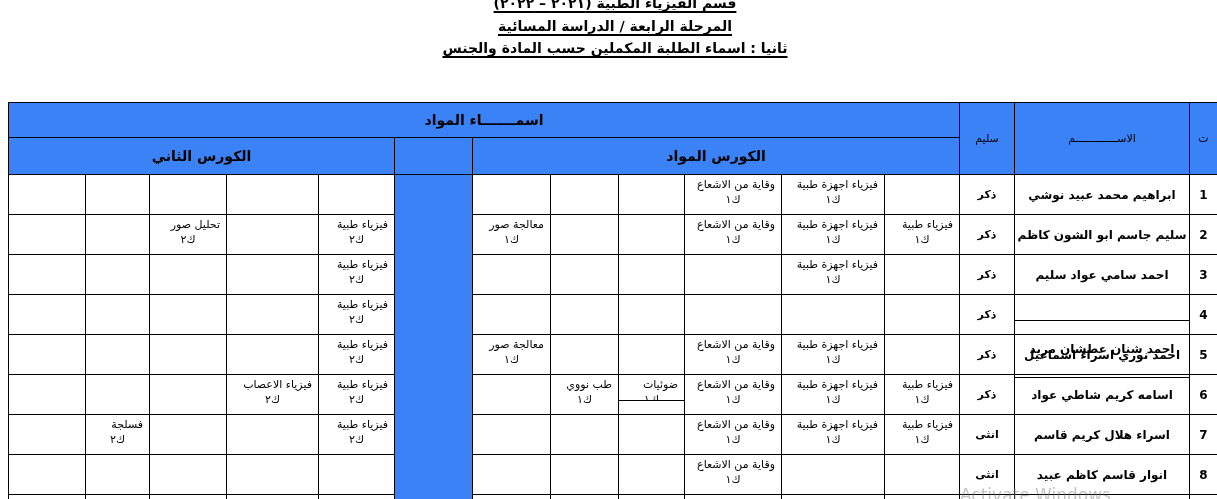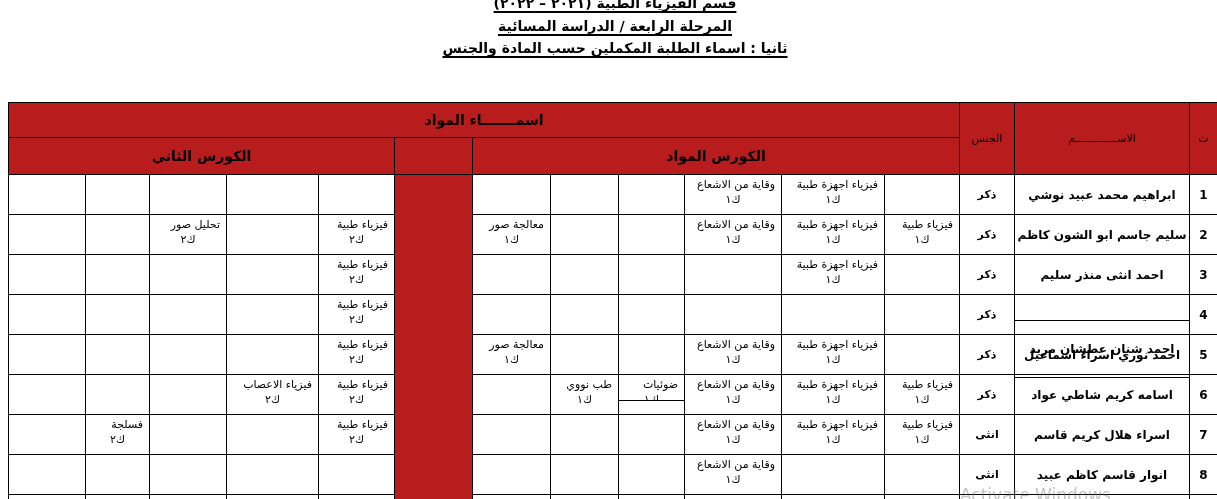--- a/index.html
+++ b/index.html
@@ -16,21 +16,21 @@
     .t2 { top: 17px; }
     .t3 { top: 39px; }
     .t1 span, .t2 span, .t3 span { text-decoration: underline; text-underline-offset: 3px; text-decoration-thickness: 2px; }
 
     .sheet { position: absolute; left: 8px; top: 102px; }
     .box {
       position: absolute; box-sizing: border-box; border: 1px solid #000;
       display: flex; align-items: center; justify-content: center;
       direction: rtl; text-align: center; overflow: hidden;
     }
-    .grey { background: #b91c1c; }
+    .grey { background: #3b82f6; }
     .hdr { font-weight: bold; font-size: 14px; font-family: "DejaVu Sans", sans-serif; }
     .hdr-small { font-size: 11px; font-weight: normal; }
     .cell { background: #fff; font-size: 11px; line-height: 15px; flex-direction: column; justify-content: flex-start; padding-top: 2px; }
     .cell .subj { white-space: nowrap; width: 100%; text-align: right; padding-right: 6px; box-sizing: border-box; }
     .cell .crs { width: 100%; text-align: center; }
     .namecell { font-size: 12px; font-weight: bold; }
     .gendercell { font-size: 11px; font-weight: bold; }
     .numcell { font-size: 12px; font-weight: bold; direction: ltr; }
     .watermark {
       position: absolute; left: 960px; top: 485px; font-size: 17px; color: rgba(120,120,120,0.45);
@@ -40,21 +40,21 @@
 </head>
 <body>
 
 <div class="t1"><span>قسم الفيزياء الطبية  (٢٠٢١ – ٢٠٢٢)</span></div>
 <div class="t2"><span>المرحلة الرابعة / الدراسة المسائية</span></div>
 <div class="t3"><span>ثانيا : اسماء الطلبة المكملين حسب المادة والجنس</span></div>
 
 <div class="sheet" id="sheet">
     <div class="box grey hdr hdr-small" style="left: 1181px; top: 0px; width: 29px; height: 73px;">ت</div>
     <div class="box grey hdr hdr-small" style="left: 1006px; top: 0px; width: 176px; height: 73px;">الاســـــــــــــم</div>
-    <div class="box grey hdr hdr-small" style="left: 951px; top: 0px; width: 56px; height: 73px;">الجنس</div>
+    <div class="box grey hdr hdr-small" style="left: 951px; top: 0px; width: 56px; height: 73px;">سليم</div>
     <div class="box grey hdr" style="left: 0px; top: 0px; width: 952px; height: 36px;">اسمـــــــاء المواد</div>
     <div class="box grey hdr" style="left: 464px; top: 35px; width: 488px; height: 38px;">الكورس المواد</div>
     <div class="box grey" style="left: 386px; top: 35px; width: 79px; height: 38px;"></div>
     <div class="box grey hdr" style="left: 0px; top: 35px; width: 387px; height: 38px;">الكورس الثاني</div>
     <div class="box grey" style="left: 386px; top: 72px; width: 79px; height: 331px;"></div>
     <div class="box numcell" style="left: 1181px; top: 72px; width: 29px; height: 41px;">1</div>
     <div class="box namecell" style="left: 1006px; top: 72px; width: 176px; height: 41px;">ابراهيم محمد عبيد نوشي</div>
     <div class="box gendercell" style="left: 951px; top: 72px; width: 56px; height: 41px;">ذكر</div>
     <div class="box cell" style="left: 876px; top: 72px; width: 76px; height: 41px;">
       <div class="subj"></div>
@@ -141,21 +141,21 @@
     </div>
     <div class="box cell" style="left: 77px; top: 112px; width: 65px; height: 41px;">
       <div class="subj"></div>
       <div class="crs"></div>
     </div>
     <div class="box cell" style="left: 0px; top: 112px; width: 78px; height: 41px;">
       <div class="subj"></div>
       <div class="crs"></div>
     </div>
     <div class="box numcell" style="left: 1181px; top: 152px; width: 29px; height: 41px;">3</div>
-    <div class="box namecell" style="left: 1006px; top: 152px; width: 176px; height: 41px;">احمد انثى منذر سليم</div>
+    <div class="box namecell" style="left: 1006px; top: 152px; width: 176px; height: 41px;">احمد سامي عواد سليم</div>
     <div class="box gendercell" style="left: 951px; top: 152px; width: 56px; height: 41px;">ذكر</div>
     <div class="box cell" style="left: 876px; top: 152px; width: 76px; height: 41px;">
       <div class="subj"></div>
       <div class="crs"></div>
     </div>
     <div class="box cell" style="left: 773px; top: 152px; width: 104px; height: 41px;">
       <div class="subj">فيزياء اجهزة طبية</div>
       <div class="crs">ك١</div>
     </div>
     <div class="box cell" style="left: 676px; top: 152px; width: 98px; height: 41px;">

